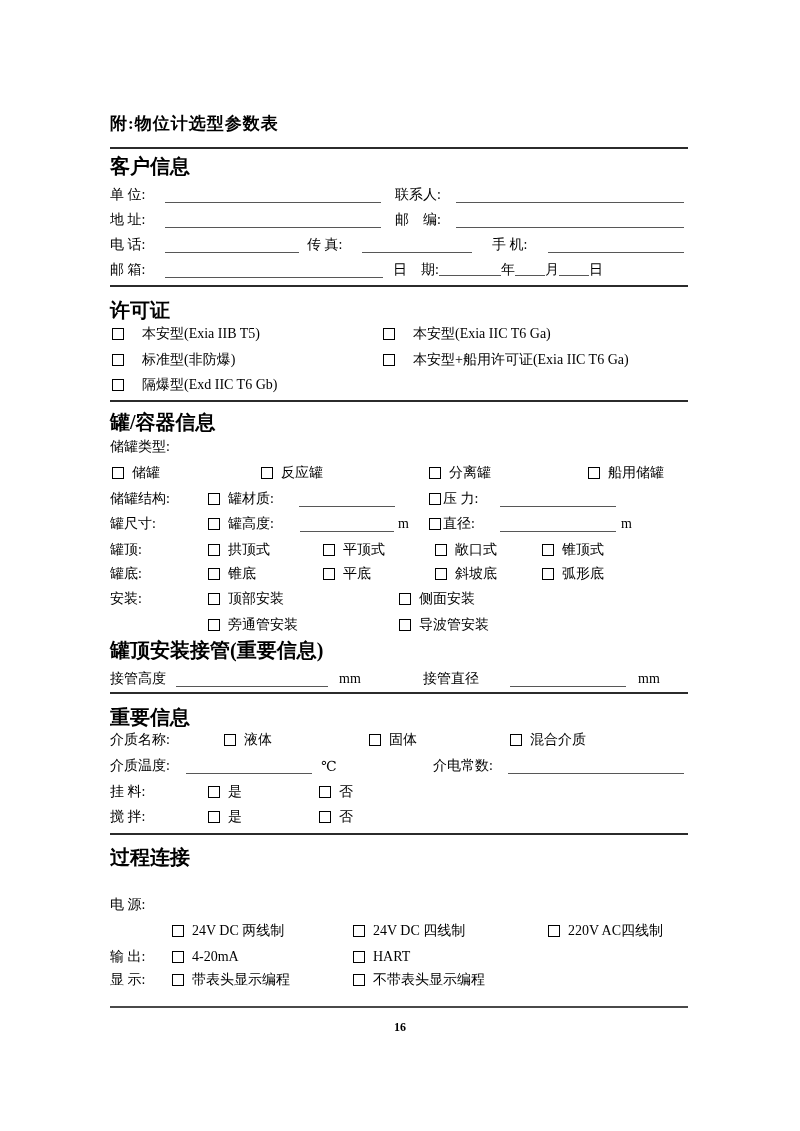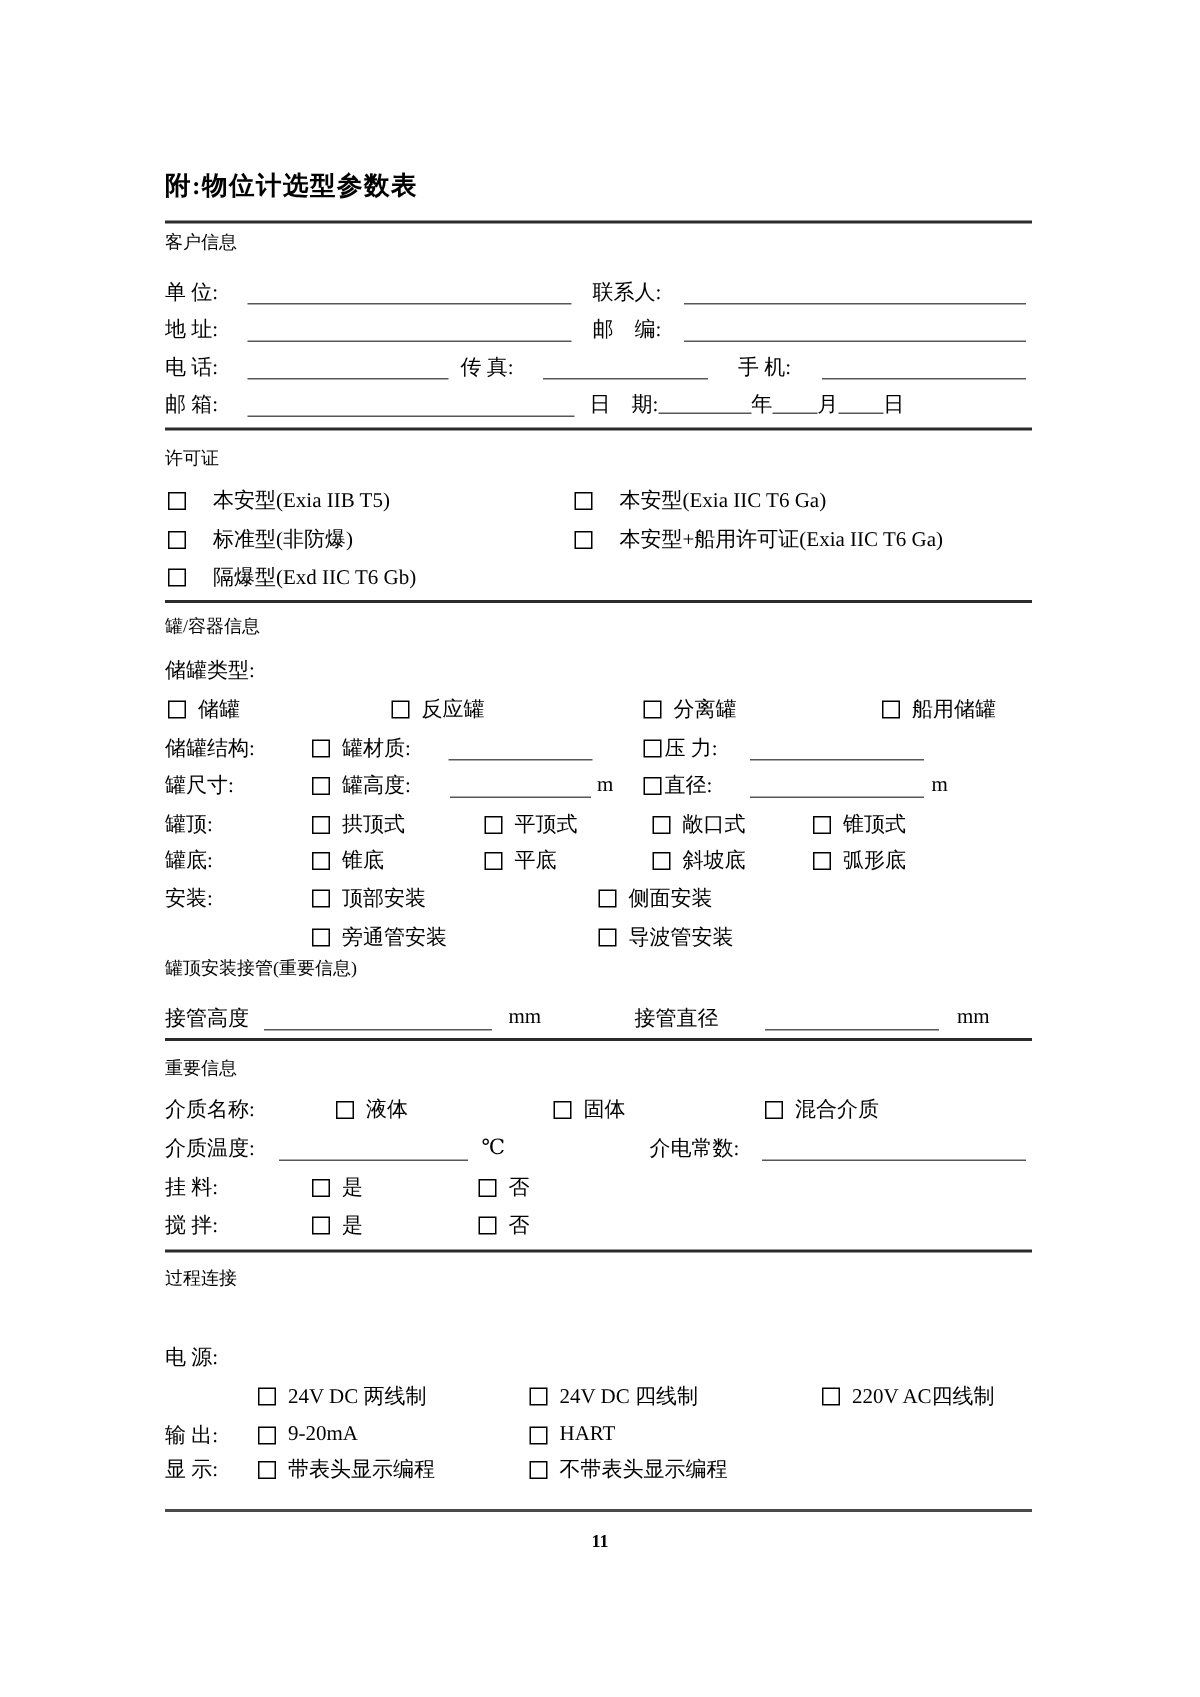--- a/index.html
+++ b/index.html
@@ -1,21 +1,21 @@
 <!DOCTYPE html>
 <html><head>
 <meta charset="utf-8">
 <style>
   html,body{margin:0;padding:0;background:#ffffff;}
   .page{position:relative;width:800px;height:1131px;background:#fff;
         font-family:"Liberation Serif","DejaVu Serif",serif;color:#000;font-size:14px;overflow:hidden;}
   .title{position:absolute;left:110px;top:112px;font-size:17px;font-weight:bold;letter-spacing:1px;white-space:pre;}
   .rule{position:absolute;left:110px;width:578px;border-top:2px solid #2b2b2b;height:0;}
   .rule-soft{border-top:2px solid #4a4a4a;}
-  .sect{position:absolute;left:110px;font-weight:normal;font-size:12px;white-space:pre;}
+  .sect{position:absolute;left:110px;font-weight:bold;font-size:20px;white-space:pre;}
   .row{position:absolute;left:110px;width:578px;height:25px;}
   .item{position:absolute;top:50%;transform:translateY(-50%);display:flex;align-items:center;white-space:pre;}
   .lbl{white-space:pre;}
   .cb{width:10px;height:10px;border:1.5px solid #000;flex:none;margin-right:8px;margin-top:1px;background:#fff;}
   .uline{position:absolute;bottom:4px;height:0;border-bottom:1.5px solid #575757;}
   .iul{display:inline-block;height:12px;border-bottom:1.5px solid #575757;}
   .pagenum{position:absolute;left:0;right:0;top:1020px;text-align:center;font-size:12px;font-weight:bold;}
 </style>
 </head>
 <body>
@@ -186,27 +186,27 @@
   </div>
 
   <div class="row" style="top:918px">
     <span class="item" style="left:62px"><span class="cb"></span><span class="lbl">24V DC 两线制</span></span>
     <span class="item" style="left:243px"><span class="cb"></span><span class="lbl">24V DC 四线制</span></span>
     <span class="item" style="left:438px"><span class="cb"></span><span class="lbl">220V AC四线制</span></span>
   </div>
 
   <div class="row" style="top:944px">
     <span class="item" style="left:0"><span class="lbl">输 出:</span></span>
-    <span class="item" style="left:62px"><span class="cb"></span><span class="lbl">9-20mA</span></span>
+    <span class="item" style="left:62px"><span class="cb"></span><span class="lbl">4-20mA</span></span>
     <span class="item" style="left:243px"><span class="cb"></span><span class="lbl">HART</span></span>
   </div>
 
   <div class="row" style="top:967px">
     <span class="item" style="left:0"><span class="lbl">显 示:</span></span>
     <span class="item" style="left:62px"><span class="cb"></span><span class="lbl">带表头显示编程</span></span>
     <span class="item" style="left:243px"><span class="cb"></span><span class="lbl">不带表头显示编程</span></span>
   </div>
 
   <div class="rule rule-soft" style="top:1006px"></div>
 
-  <div class="pagenum">11</div>
+  <div class="pagenum">16</div>
 
 </div>
 
 </body></html>

